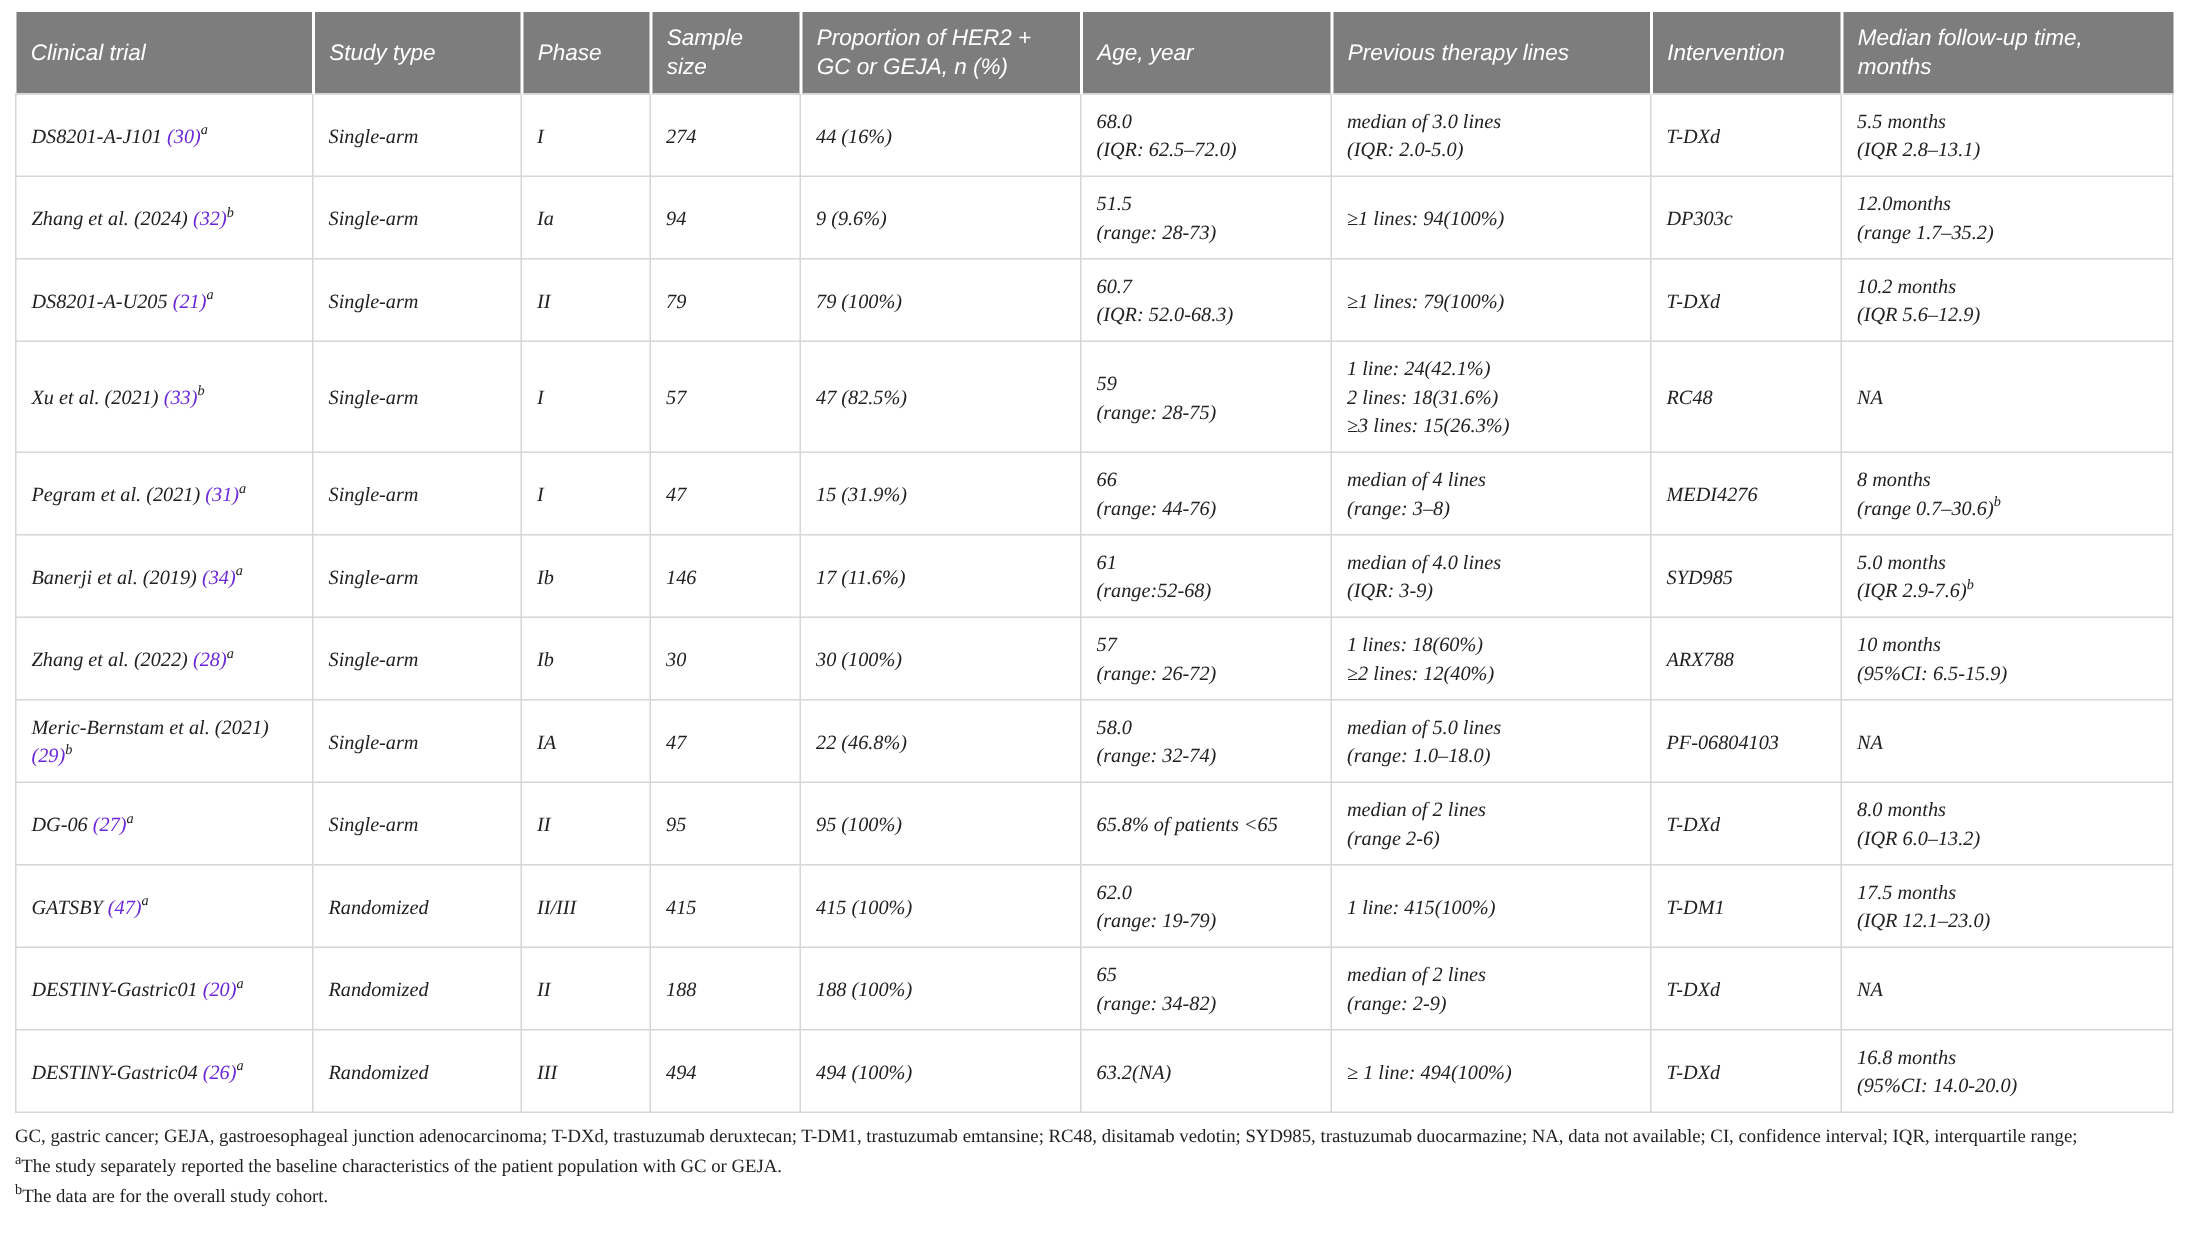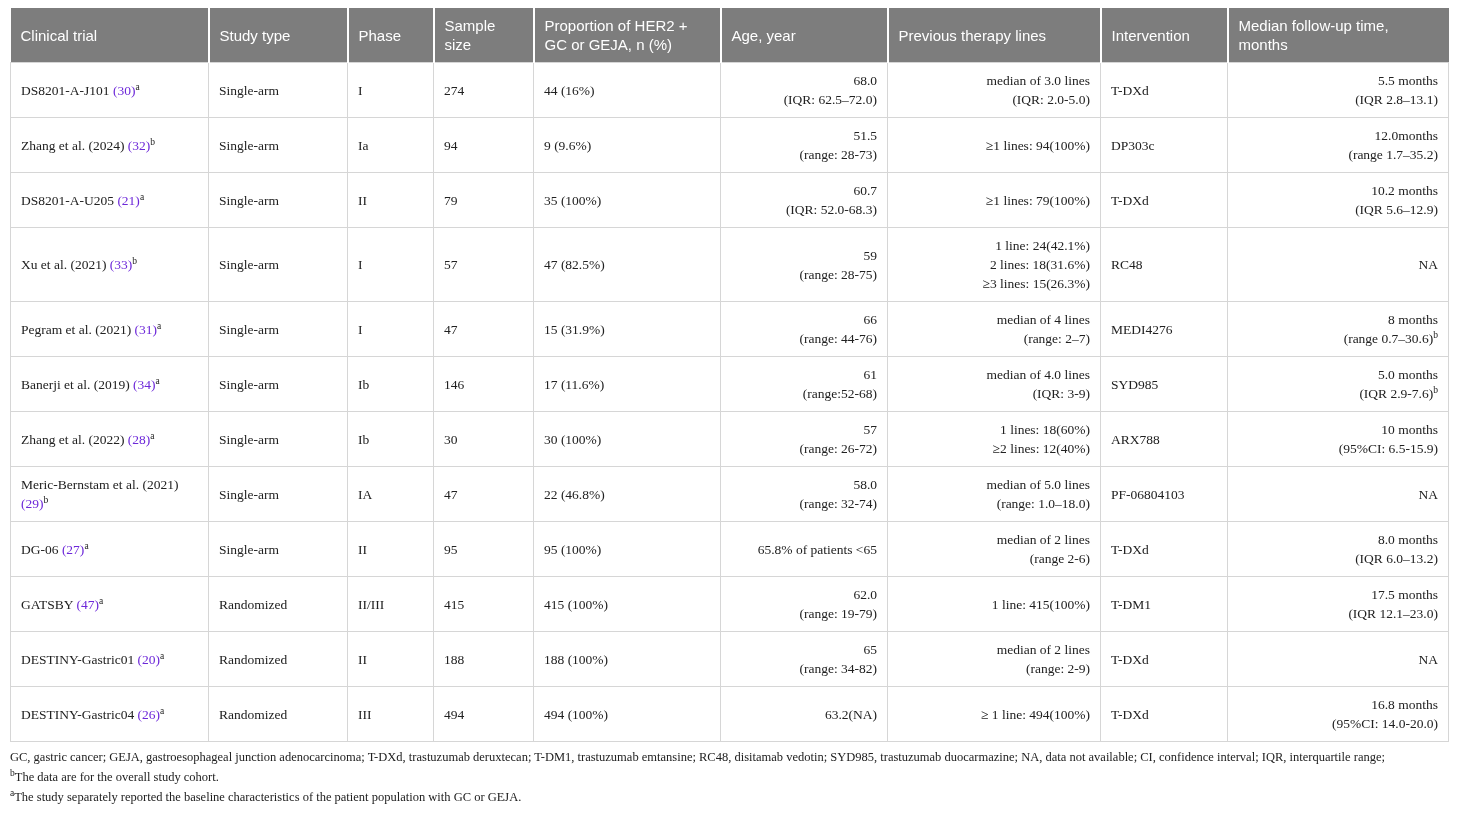--- a/index.html
+++ b/index.html
@@ -12,20 +12,21 @@
   }
   .page {
     padding: 8px 12px 0 10px;
     font-family: "Liberation Serif", serif;
     color: #212121;
   }
   table.trials {
     border-collapse: collapse;
     table-layout: fixed;
     width: 1438px;
+    font-style: italic;
   }
   col.c1 { width: 198px; }
   col.c2 { width: 139px; }
   col.c3 { width: 86px; }
   col.c4 { width: 100px; }
   col.c5 { width: 187px; }
   col.c6 { width: 167px; }
   col.c7 { width: 213px; }
   col.c8 { width: 127px; }
   col.c9 { width: 221px; }
@@ -47,21 +48,21 @@
 
   tbody td {
     border: 1px solid #d6d6d6;
     font-size: 13.5px;
     line-height: 19px;
     vertical-align: middle;
     padding: 8px 10px;
     background: #ffffff;
   }
   tbody tr { height: 55px; }
-  td.pre { white-space: pre-line; text-align: right; }
+  td.pre { white-space: pre-line; }
 
   .ref { color: #6d28d9; text-align: right; }
   sup.fn {
     font-size: 9.5px;
     line-height: 0;
     vertical-align: super;
   }
 
   .footnotes {
     margin-top: 5px;
@@ -128,21 +129,21 @@
     <td class="pre">≥1 lines: 94(100%)</td>
     <td>DP303c</td>
     <td class="pre"><span class="pre">12.0months
 (range 1.7–35.2)</span><sup class="fn"></sup></td>
   </tr>
         <tr>
     <td><span>DS8201-A-U205 </span><span class="ref">(21)</span><sup class="fn">a</sup></td>
     <td>Single-arm</td>
     <td>II</td>
     <td>79</td>
-    <td>35 (100%)</td>
+    <td>79 (100%)</td>
     <td class="pre">60.7
 (IQR: 52.0-68.3)</td>
     <td class="pre">≥1 lines: 79(100%)</td>
     <td>T-DXd</td>
     <td class="pre"><span class="pre">10.2 months
 (IQR 5.6–12.9)</span><sup class="fn"></sup></td>
   </tr>
         <tr>
     <td><span>Xu et al. (2021) </span><span class="ref">(33)</span><sup class="fn">b</sup></td>
     <td>Single-arm</td>
@@ -159,21 +160,21 @@
   </tr>
         <tr>
     <td><span>Pegram et al. (2021) </span><span class="ref">(31)</span><sup class="fn">a</sup></td>
     <td>Single-arm</td>
     <td>I</td>
     <td>47</td>
     <td>15 (31.9%)</td>
     <td class="pre">66
 (range: 44-76)</td>
     <td class="pre">median of 4 lines
-(range: 2–7)</td>
+(range: 3–8)</td>
     <td>MEDI4276</td>
     <td class="pre"><span class="pre">8 months
 (range 0.7–30.6)</span><sup class="fn">b</sup></td>
   </tr>
         <tr>
     <td><span>Banerji et al. (2019) </span><span class="ref">(34)</span><sup class="fn">a</sup></td>
     <td>Single-arm</td>
     <td>Ib</td>
     <td>146</td>
     <td>17 (11.6%)</td>
@@ -261,17 +262,17 @@
     <td class="pre">≥ 1 line: 494(100%)</td>
     <td>T-DXd</td>
     <td class="pre"><span class="pre">16.8 months
 (95%CI: 14.0-20.0)</span><sup class="fn"></sup></td>
   </tr>
       </tbody>
   </table>
 
   <div class="footnotes">
       <p><sup class="fn"></sup><span>GC, gastric cancer; GEJA, gastroesophageal junction adenocarcinoma; T-DXd, trastuzumab deruxtecan; T-DM1, trastuzumab emtansine; RC48, disitamab vedotin; SYD985, trastuzumab duocarmazine; NA, data not available; CI, confidence interval; IQR, interquartile range;</span></p>
+      <p><sup class="fn">a</sup><span>The study separately reported the baseline characteristics of the patient population with GC or GEJA.</span></p>
       <p><sup class="fn">b</sup><span>The data are for the overall study cohort.</span></p>
-      <p><sup class="fn">a</sup><span>The study separately reported the baseline characteristics of the patient population with GC or GEJA.</span></p>
     </div>
 
 </div>
 
 </body></html>

